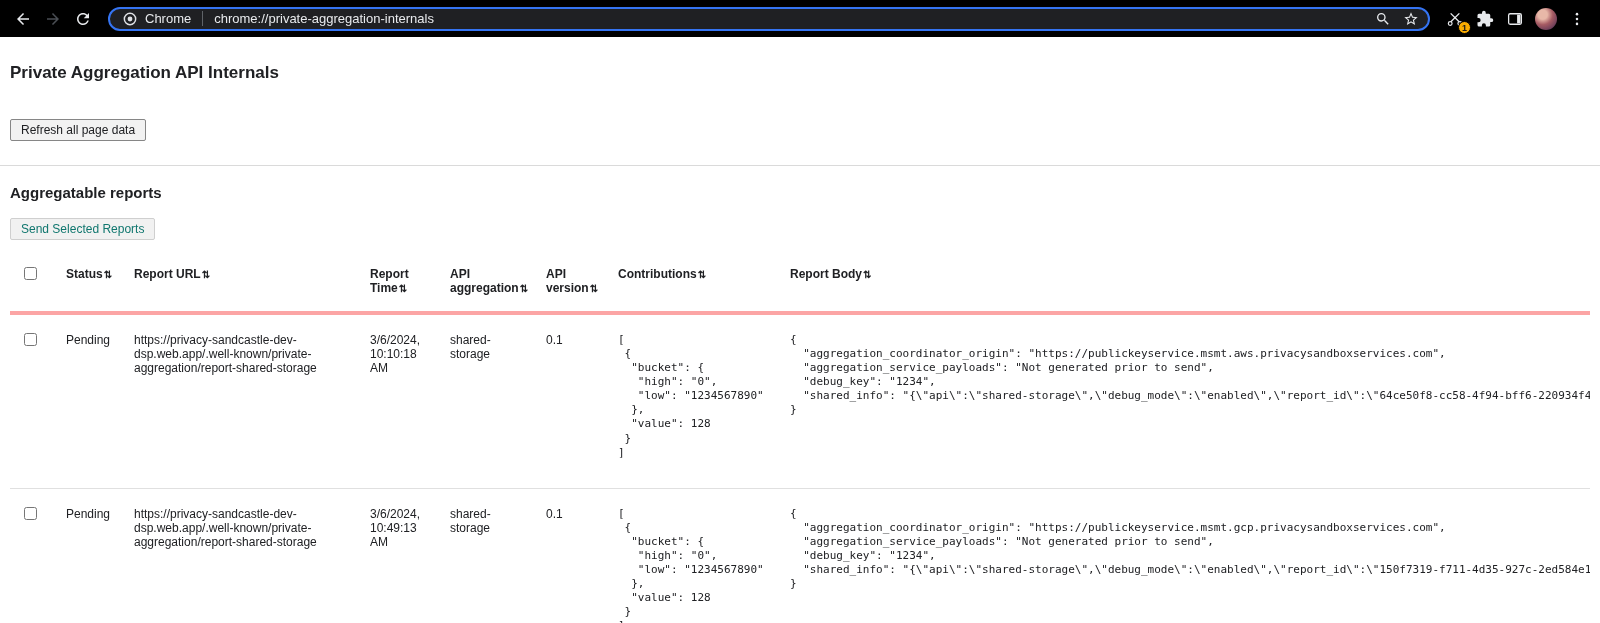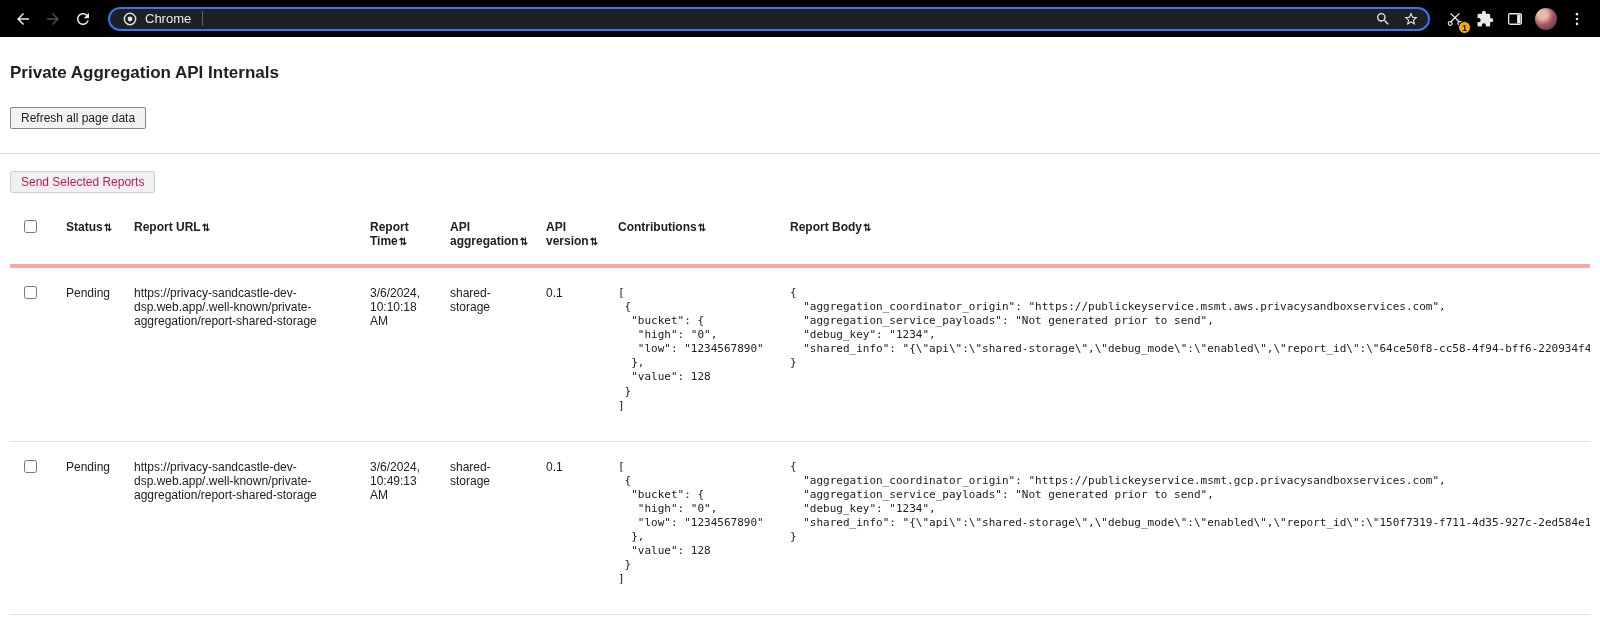--- a/index.html
+++ b/index.html
@@ -56,30 +56,30 @@
   }
   .avatar {
     width: 22px; height: 22px; border-radius: 50%;
     background: radial-gradient(circle at 35% 30%, #e8b8a8 0 22%, #a65b63 48%, #6d3e59 76%, #472c44 100%);
     flex: none; margin: 0 5px; cursor: pointer; border: none;
   }
 
   
   .page-inner { padding: 0 10px; }
   .page-title { font-size: 17px; font-weight: bold; margin: 26px 0 0; color: #202124; }
-  .btn-row { margin-top: 24px; display: flex; gap: 27px; }
+  .btn-row { margin-top: 36px; display: flex; gap: 27px; }
   .webui-btn {
     font-family: inherit; font-size: 12px; color: #202124;
     background: #f2f2f2; border: 1px solid #868686; border-radius: 2px;
     padding: 3px 10px; cursor: pointer;
   }
   .divider { border: none; border-top: 1px solid #dadada; margin-top: 24px; }
   .section-title { font-size: 15px; font-weight: bold; margin-top: 18px; color: #202124; }
   .actions-row { margin-top: 17px; }
-  .webui-btn[disabled] { color: #be185d; background: #f1f1f1; border-color: #cfcfcf; cursor: default; }
+  .webui-btn[disabled] { color: #0f766e; background: #f1f1f1; border-color: #cfcfcf; cursor: default; }
 
   
   table.reports-table { width: 100%; border-collapse: collapse; table-layout: fixed; margin-top: 15px; }
   th, td { text-align: left; vertical-align: top; padding: 12px 8px; font-size: 12px; }
   thead th { font-weight: bold; border-bottom: 4px solid #fca5a5; padding-bottom: 16px; cursor: pointer; }
   tbody td { border-bottom: 1px solid #e0e0e0; padding-top: 18px; padding-bottom: 28px; }
   .cb-col { padding-left: 14px; width: 48px; }
   .sort { font-size: 10px; margin-left: 1px; }
   .url-cell { overflow-wrap: break-word; }
   pre.code { font-family: "DejaVu Sans Mono", monospace; font-size: 11px; line-height: 1.28; white-space: pre; }
@@ -107,20 +107,21 @@
 
   <div class="omnibox">
     <div class="site-chip">
       <svg viewBox="0 0 24 24">
         <circle cx="12" cy="12" r="8.5" stroke="#dfe1e5" stroke-width="2.2" fill="none"></circle>
         <circle cx="12" cy="12" r="3.6" fill="#dfe1e5"></circle>
       </svg>
       <span>Chrome</span>
     </div>
     <span class="chip-divider"></span>
+    <span class="omnibox-url">chrome://private-aggregation-internals</span>
     <div class="omnibox-right">
       <button class="tb-btn">
         <svg viewBox="0 0 24 24">
             <path d="M15.5 14h-.79l-.28-.27A6.47 6.47 0 0 0 16 9.5 6.5 6.5 0 1 0 9.5 16c1.61 0 3.09-.59 4.23-1.57l.27.28v.79l5 4.99L20.49 19zM9.5 14A4.5 4.5 0 1 1 14 9.5 4.5 4.5 0 0 1 9.5 14z" fill="#e8eaed"></path>
           </svg>
       </button>
       <button class="tb-btn">
         <svg viewBox="0 0 24 24">
             <path d="M22 9.24l-7.19-.62L12 2 9.19 8.63 2 9.24l5.46 4.73L5.82 21 12 17.27 18.18 21l-1.63-7.03L22 9.24zM12 15.4l-3.76 2.27 1-4.28-3.32-2.88 4.38-.38L12 6.1l1.71 4.04 4.38.38-3.32 2.88 1 4.28L12 15.4z" fill="#e8eaed"></path>
           </svg>
@@ -160,20 +161,21 @@
 <div class="page-inner">
   <h1 class="page-title">Private Aggregation API Internals</h1>
   <div class="btn-row">
     <button class="webui-btn">Refresh all page data</button>
   </div>
 </div>
 
 <hr class="divider">
 
 <div class="page-inner">
+  <h2 class="section-title">Aggregatable reports</h2>
 
   <div class="actions-row">
     <button class="webui-btn" disabled="">Send Selected Reports</button>
   </div>
 
   <table class="reports-table">
     <colgroup>
       <col style="width:48px">
         <col style="width:68px">
         <col style="width:236px">

